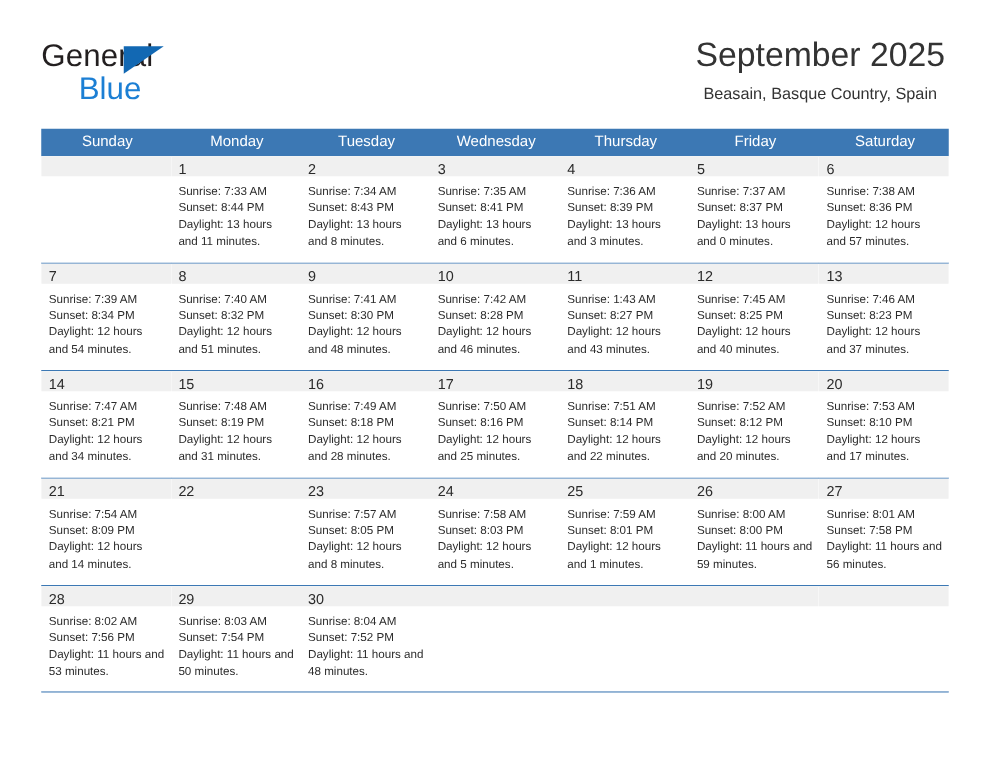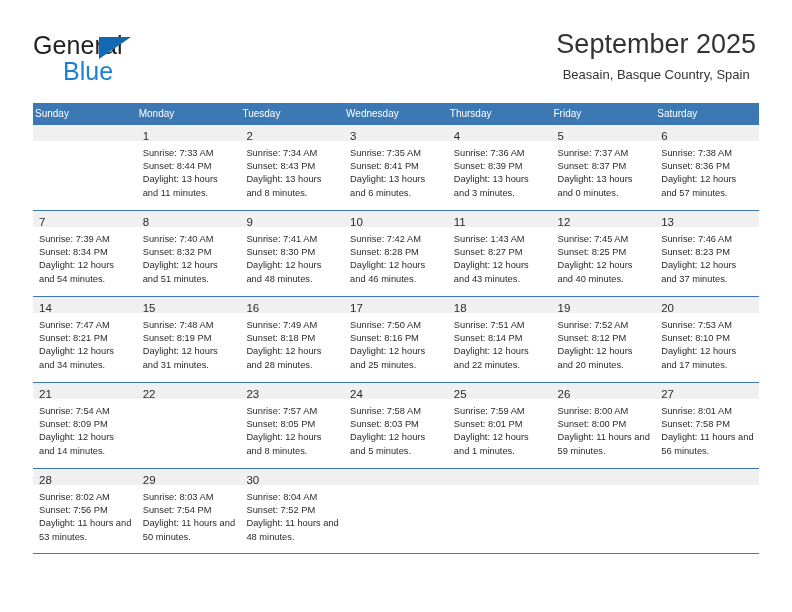--- a/index.html
+++ b/index.html
@@ -101,38 +101,38 @@
   .dow-row {
     display: flex;
     width: 726px;
     height: 21px;
     background: #3c78b4;
   }
   .dow-cell {
     flex: 0 0 103.71px;
     width: 103.71px;
     color: #ffffff;
-    font-size: 10px;
+    font-size: 12px;
     line-height: 21px;
     padding-left: 2px;
     box-sizing: border-box;
     white-space: nowrap;
     overflow: hidden;
+    text-align: center;
   }
 
   .week-row {
     display: flex;
     width: 726px;
     height: 86px;
     border-top: 1.5px solid #3c78b4;
     box-sizing: border-box;
   }
   .week-row.last {
     border-bottom: 1.5px solid #3c78b4;
-    justify-content: center;
   }
 
   .day-cell {
     flex: 0 0 103.71px;
     width: 103.71px;
     box-sizing: border-box;
     background: #ffffff;
     position: relative;
     overflow: hidden;
   }

